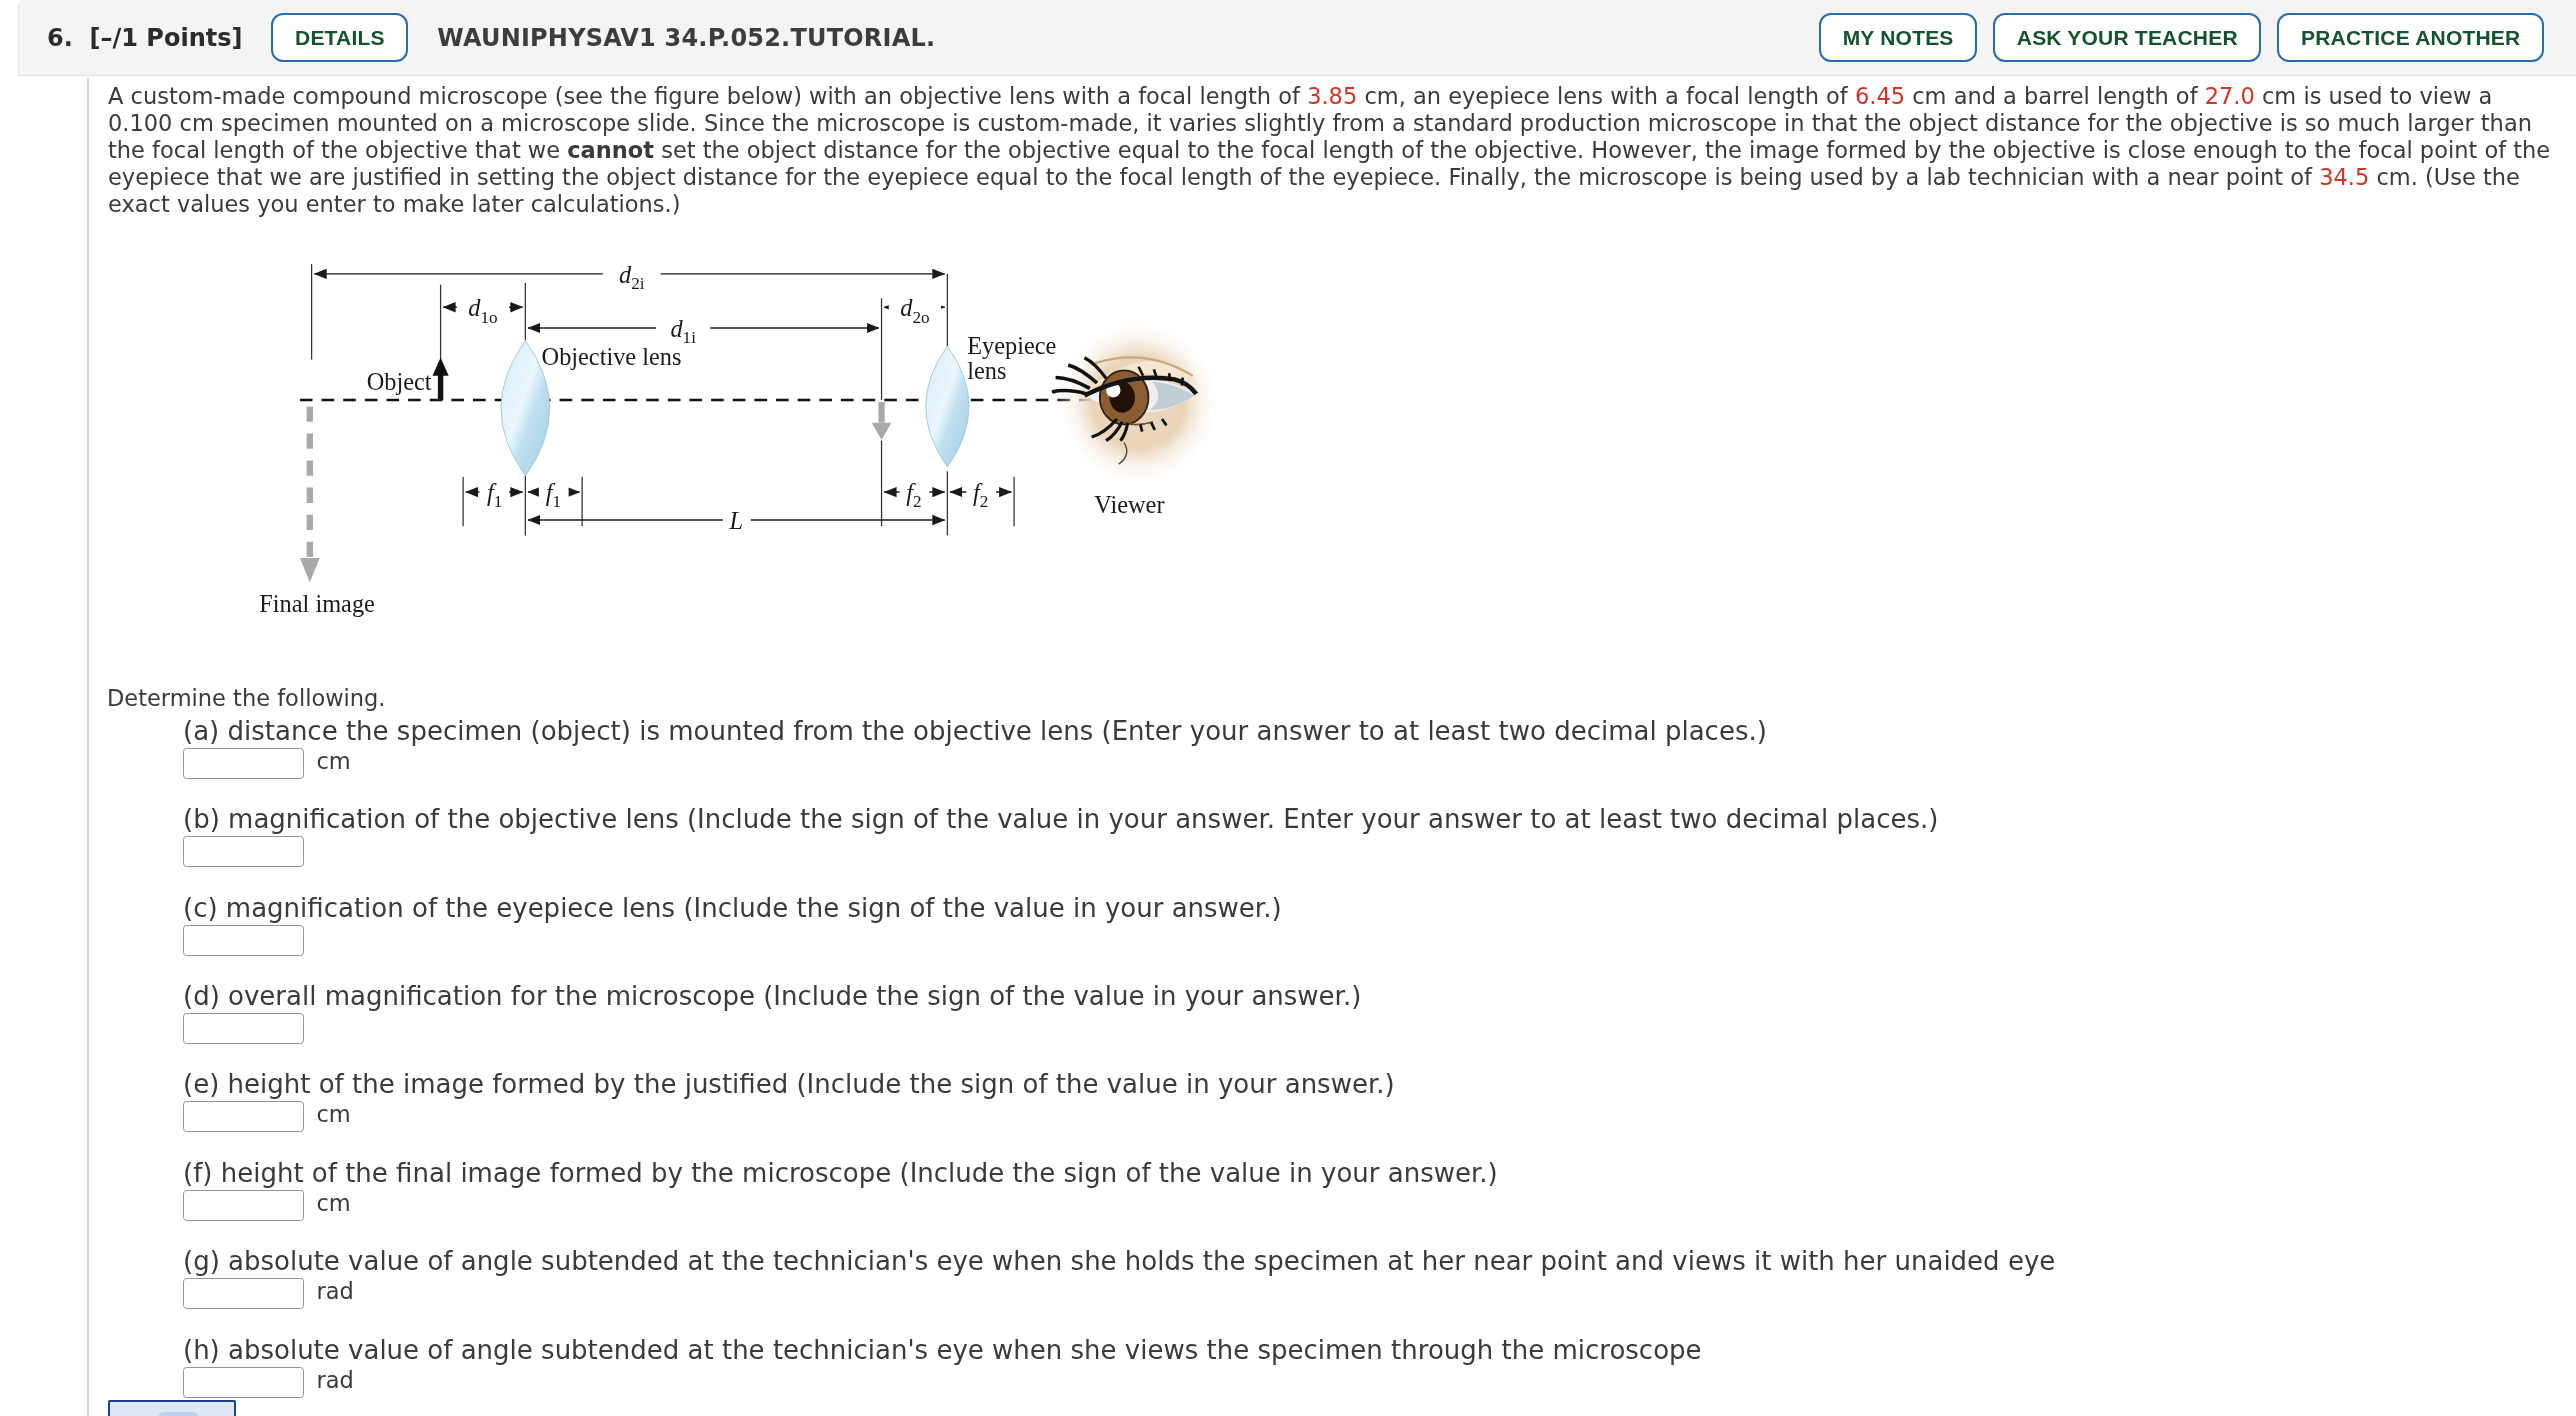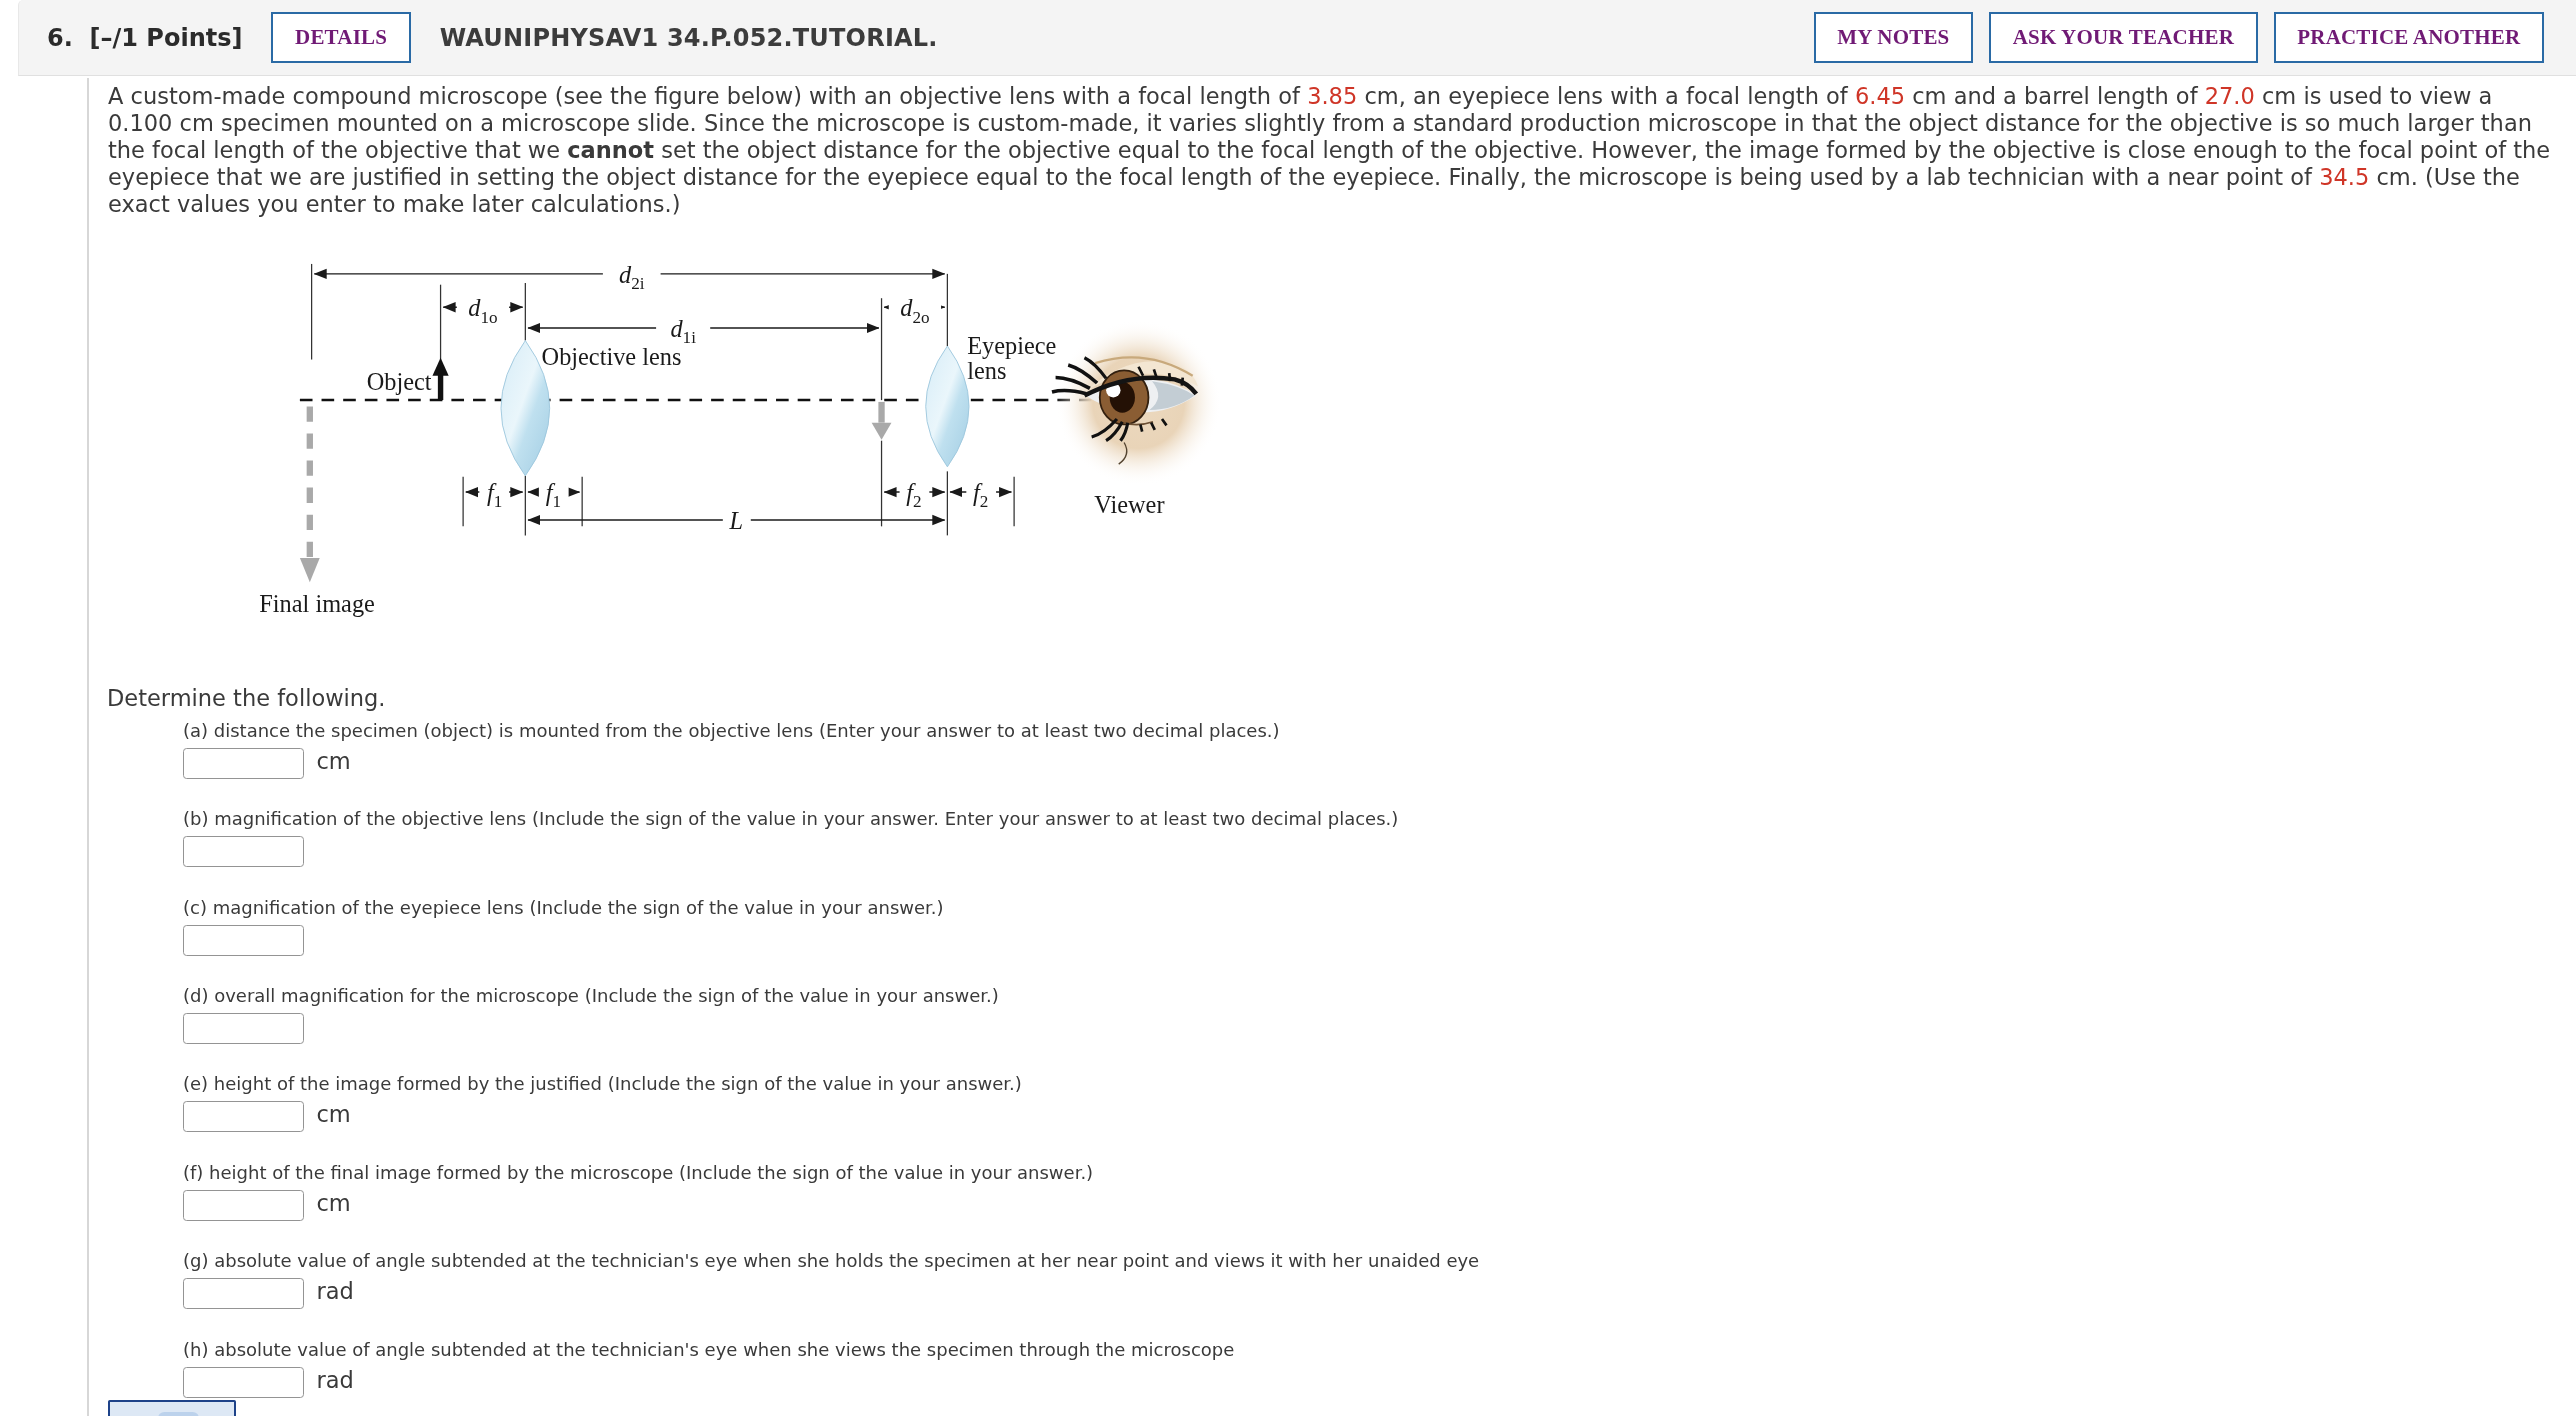--- a/index.html
+++ b/index.html
@@ -8,33 +8,33 @@
 
   
   .header{position:absolute;left:18px;top:0;right:0;height:76px;background:#f4f4f4;
           border-bottom:1.8px solid #e0e0e0;border-left:0.9px solid #e8e8e8;
           display:flex;align-items:center;justify-content:space-between;
           padding:0 32px 0 28px;box-sizing:border-box;border-radius:5.4px 0 0 0;}
   .hleft{display:flex;align-items:center;gap:29px;}
   .hright{display:flex;align-items:center;gap:16px;}
   .qpoints{font-size:24px;font-weight:bold;color:#2b2b2b;white-space:nowrap;}
   .title{font-size:24px;font-weight:bold;color:#3c3c3c;white-space:nowrap;letter-spacing:0.2px;}
-  .btn{display:inline-block;background:#ffffff;border:2.7px solid #2a6aa5;color:#701a75;
-       font-size:21px;font-weight:bold;padding:10.8px 21.6px;border-radius:0;white-space:nowrap;
-       font-family:Liberation Serif, serif;letter-spacing:0.2px;cursor:pointer;}
+  .btn{display:inline-block;background:#ffffff;border:2.7px solid #2a6aa5;color:#14532d;
+       font-size:21px;font-weight:bold;padding:10.8px 21.6px;border-radius:12px;white-space:nowrap;
+       font-family:Liberation Sans, sans-serif;letter-spacing:0.2px;cursor:pointer;}
 
   
   .vline{position:absolute;left:87px;top:78px;bottom:0;width:1.8px;background:#d7d7d7;}
   .intro{position:absolute;left:108px;top:83px;width:2450px;font-size:22.5px;line-height:27px;color:#3a3a3a;}
   .intro .red{color:#cf3527;}
   .intro .bold{font-weight:bold;}
   .determine{position:absolute;left:107px;top:685px;font-size:22.5px;color:#3a3a3a;}
 
   .q{position:absolute;left:183px;width:2165px;}
-  .q-text{font-size:18px;line-height:24px;color:#3a3a3a;}
+  .q-text{font-size:26px;line-height:24px;color:#3a3a3a;}
   .q-row{margin-top:5px;display:flex;align-items:flex-start;gap:12.6px;}
   .ans{width:108px;height:29px;border:1.8px solid #949494;border-radius:3.6px;background:#fff;
        font-size:21.6px;padding:0 5.4px;font-family:"DejaVu Sans","Liberation Sans",sans-serif;}
   .unit{font-size:22.5px;color:#3a3a3a;}
 
   .bottom-btn{position:absolute;left:108px;top:1400px;width:124px;height:36px;background:#dde8f5;
               border:2.7px solid #1d4289;border-radius:1.8px;cursor:pointer;}
   .bottom-btn .glyph{position:absolute;left:48px;top:10px;width:41px;height:14.4px;background:#bcd2ec;border-radius:6.3px;}
 
   

